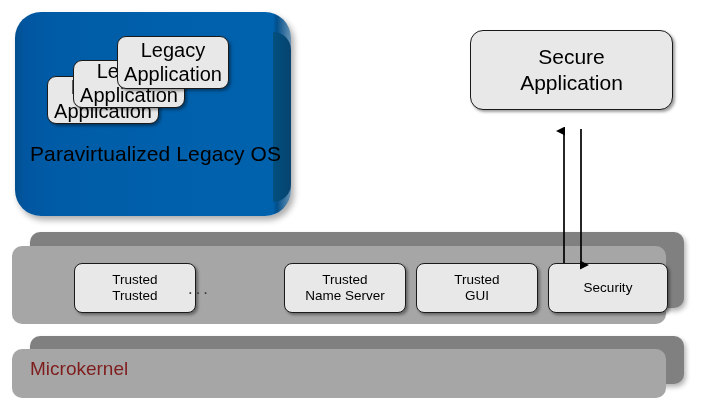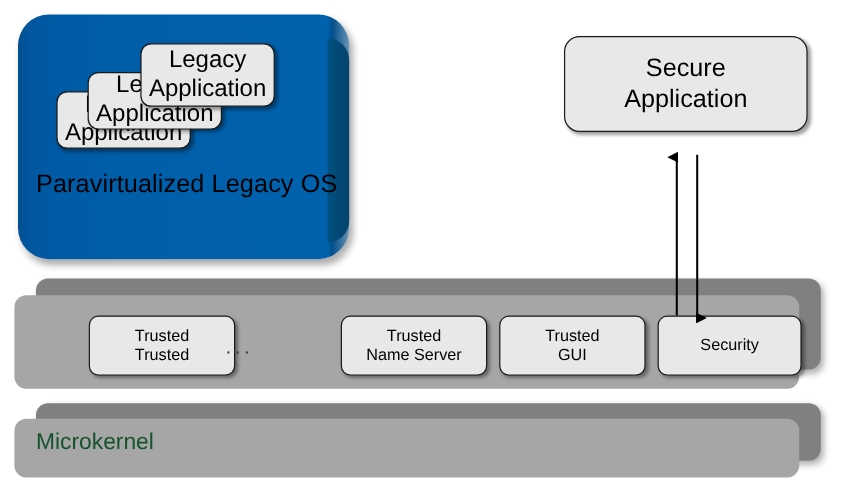--- a/index.html
+++ b/index.html
@@ -118,21 +118,21 @@
 
   #microkernel-slab { left: 12px; top: 336px; width: 672px; height: 62px; z-index: 2; }
   #microkernel-slab .slab-top  { left: 18px; top: 0;   width: 654px; height: 48px; }
   #microkernel-slab .slab-face { left: 0;    top: 13px; width: 654px; height: 49px; }
 
   #microkernel-label {
     position: absolute;
     left: 30px;
     top: 358px;
     font-size: 19px;
-    color: #14532d;
+    color: #7f1d1d;
     white-space: nowrap;
     z-index: 5;
   }
 
   
   .service-box {
     top: 263px;
     height: 50px;
     font-size: 13.5px;
     border-radius: 8px;

